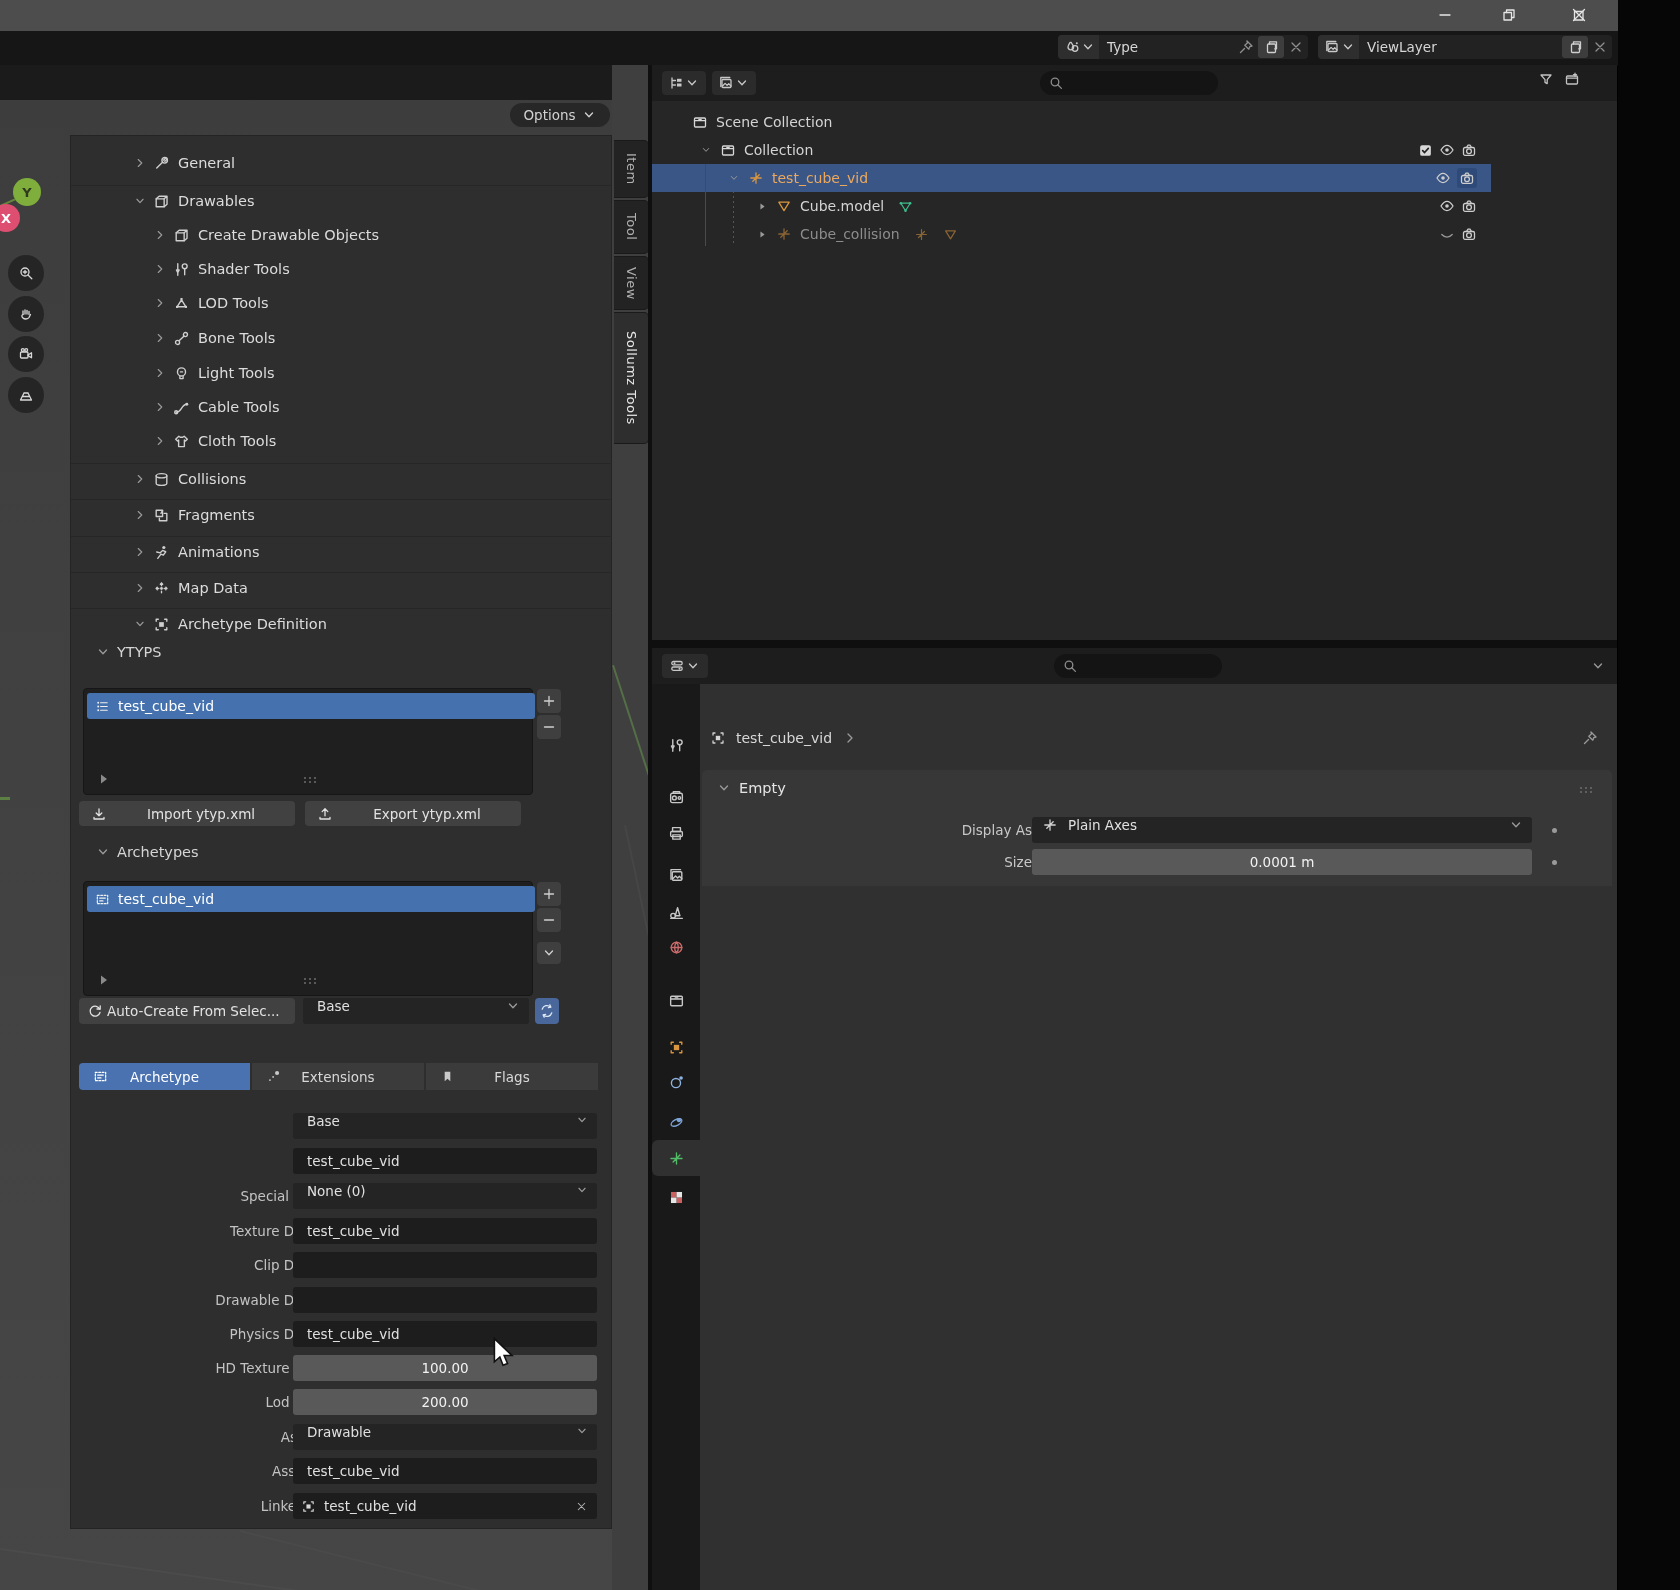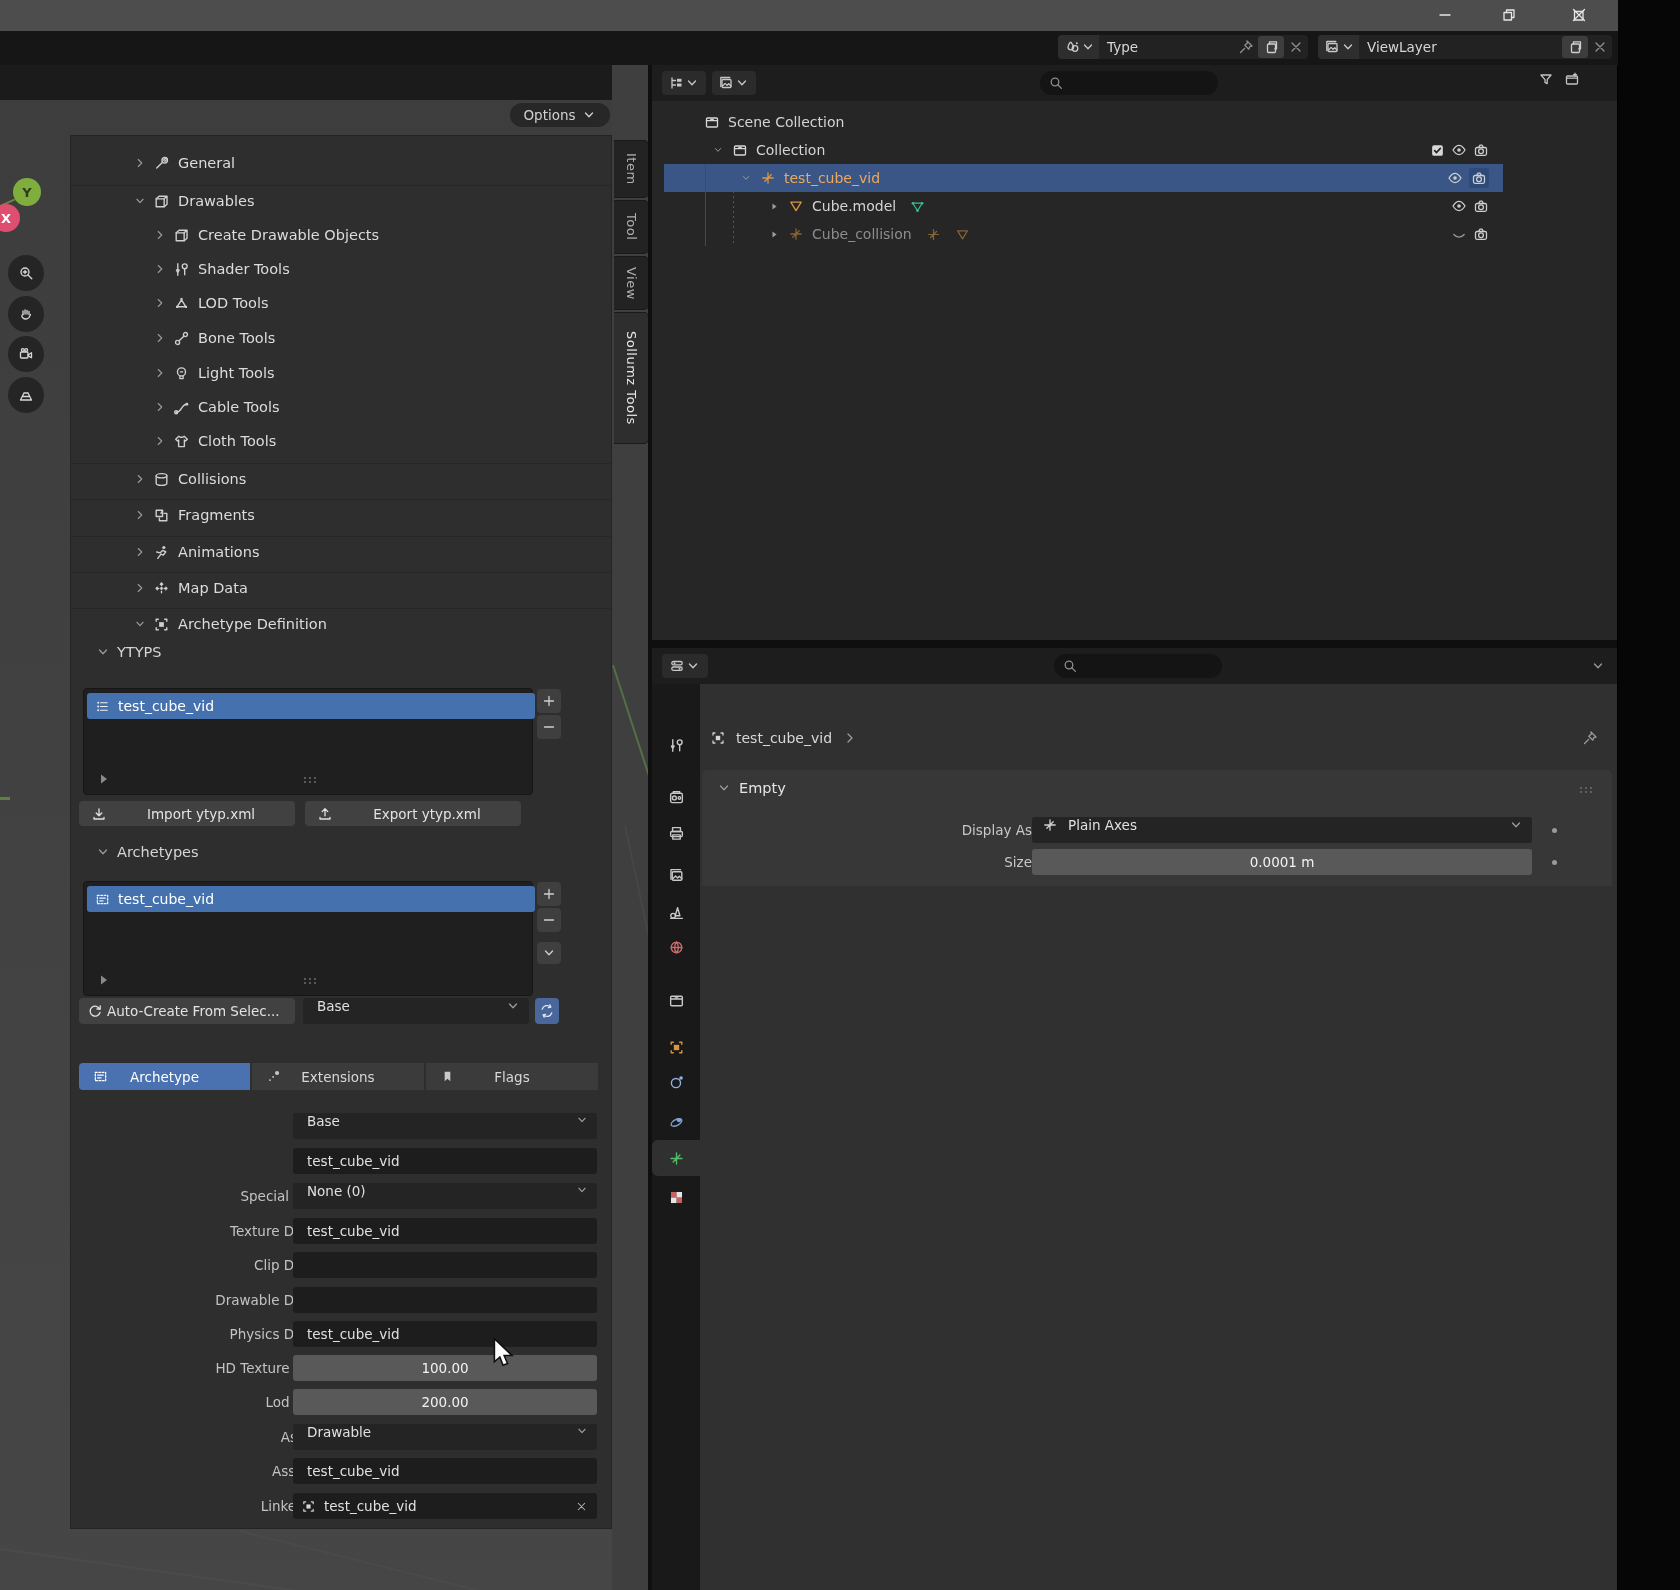--- a/index.html
+++ b/index.html
@@ -51,21 +51,21 @@
   .modetab.active{background:#4a72b0;color:#fff;border-radius:4px 0 0 4px;}
   
   .cattab{left:614px;width:34px;background:#232323;border:1px solid #1a1a1a;border-left:none;border-radius:0 5px 5px 0;
       color:#b0b0b0;display:flex;align-items:center;justify-content:center;
       writing-mode:vertical-rl;font-size:13px;letter-spacing:.5px;}
   .cattab.active{background:#2e2e2e;color:#e8e8e8;}
   #rightsliver{left:612px;top:65px;width:36px;height:1525px;background:#3f3f3f;overflow:hidden;}
   
   #outliner{left:652px;top:65px;width:965px;height:575px;background:#262626;}
   #outlinerhead{left:652px;top:65px;width:965px;height:36px;background:#1d1d1d;}
-  .orow{left:12px;width:839px;height:28px;display:flex;align-items:center;font-size:14px;color:#d4d4d4;}
+  .orow{left:0;width:839px;height:28px;display:flex;align-items:center;font-size:14px;color:#d4d4d4;}
   .orow .disc{width:16px;color:#9a9a9a;display:flex;justify-content:center;}
   .octrl{position:absolute;display:flex;align-items:center;gap:6px;right:14px;color:#cdcdcd;}
   .searchbox{background:#141414;border-radius:12px;display:flex;align-items:center;color:#8c8c8c;padding-left:8px;gap:4px;}
   
   #props{left:652px;top:648px;width:965px;height:942px;background:#303030;}
   #propshead{left:652px;top:648px;width:965px;height:36px;background:#1d1d1d;}
   #proptabs{left:652px;top:684px;width:48px;height:906px;background:#191919;}
   .ptab{position:absolute;left:0;width:48px;height:36px;display:flex;align-items:center;justify-content:center;color:#c6c6c6;}
   .ptab.active{background:#303030;border-radius:6px 0 0 6px;}
   #emptypanel{left:702px;top:770px;width:910px;height:116px;background:#373737;border-radius:5px 5px 0 0;}

